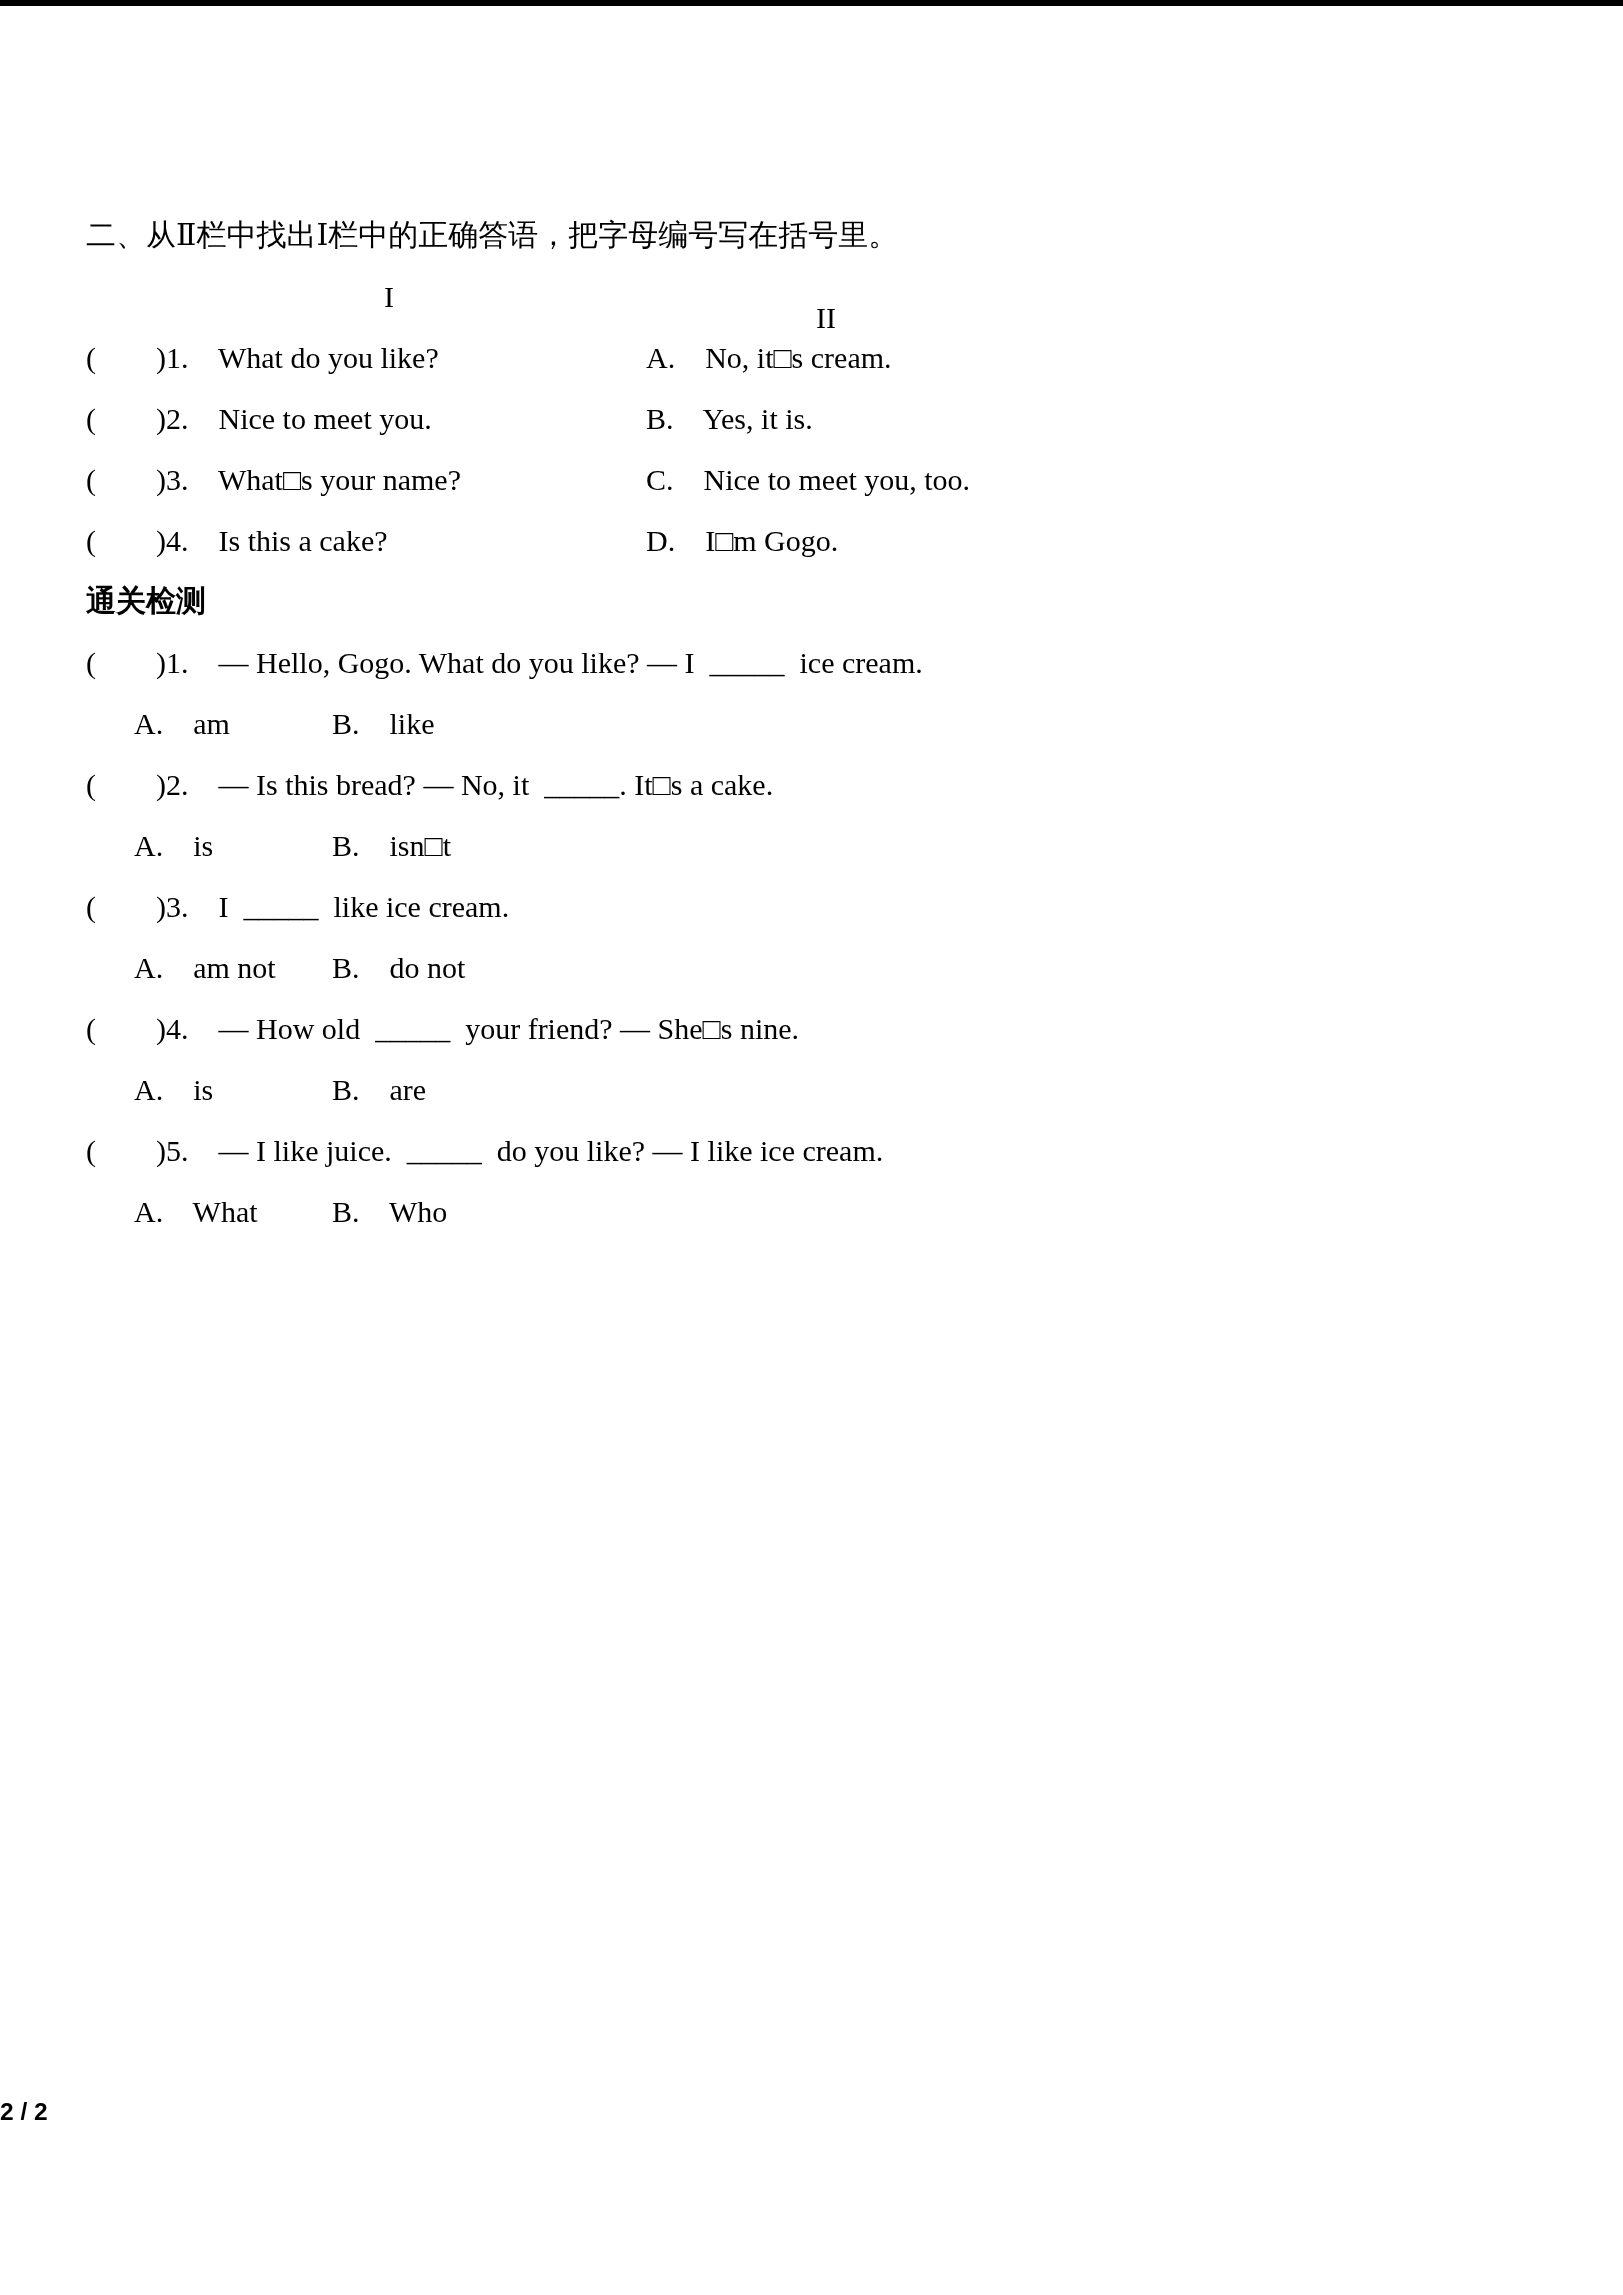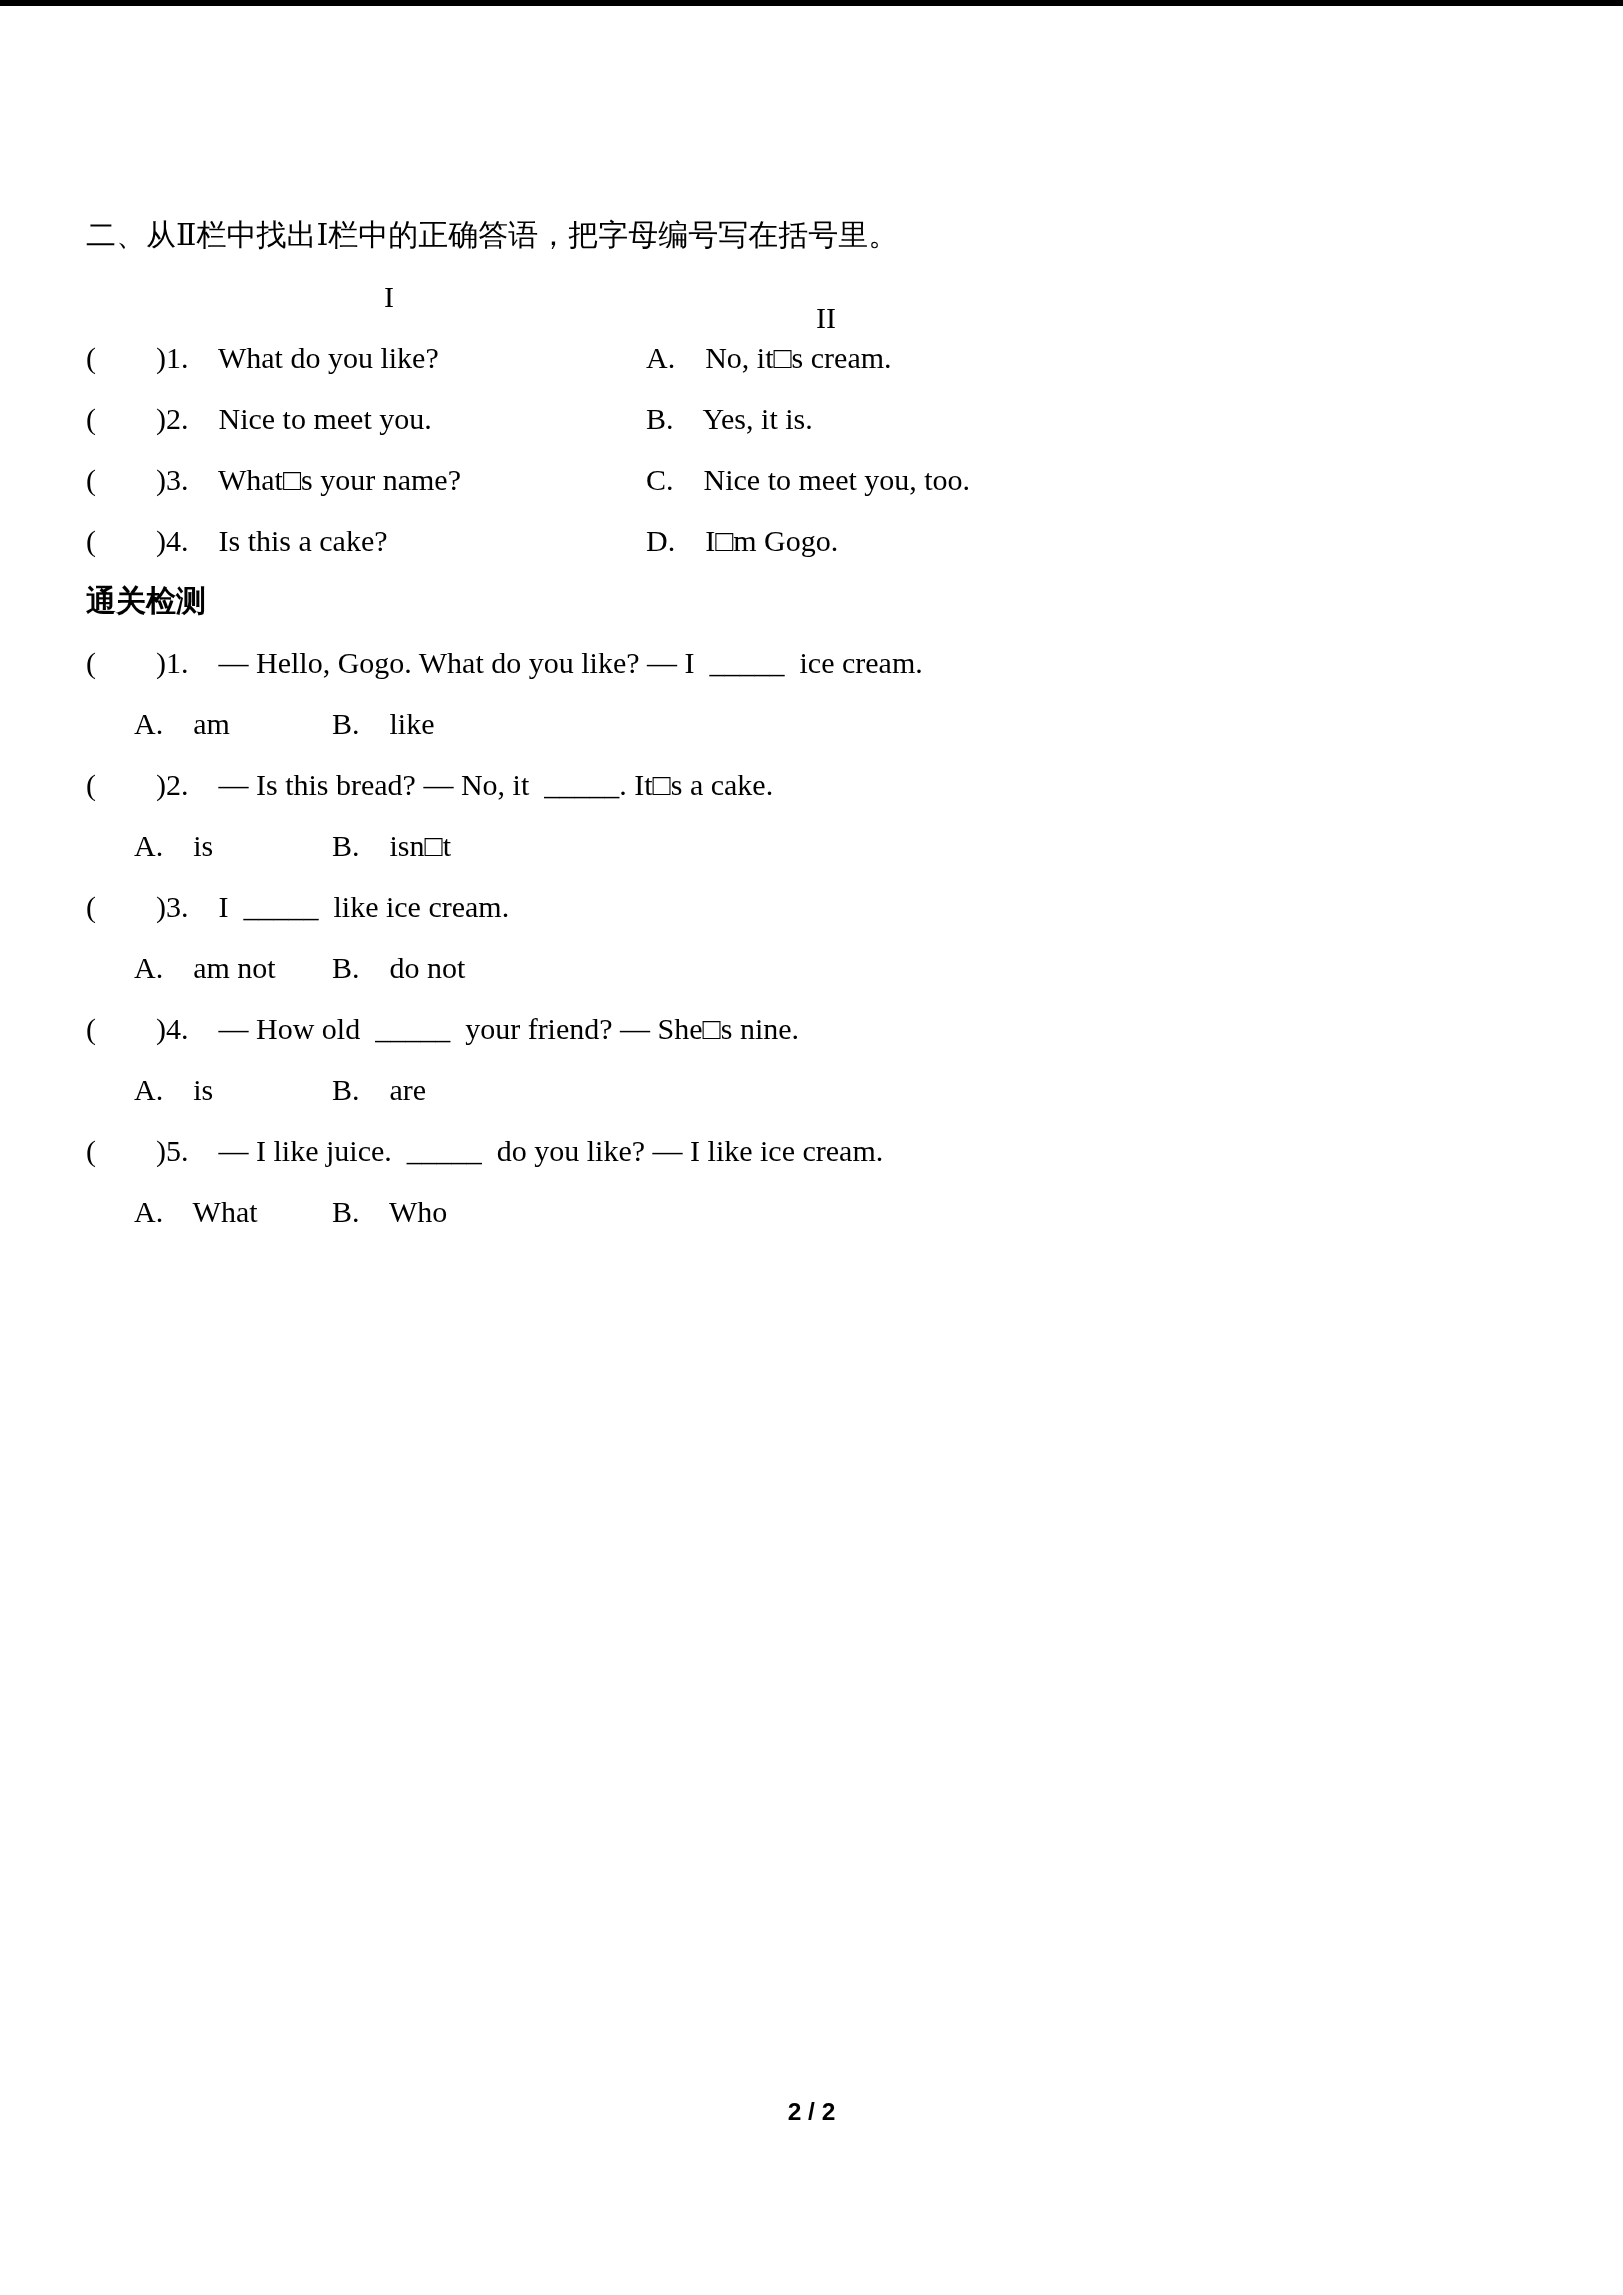--- a/index.html
+++ b/index.html
@@ -38,21 +38,20 @@
   .col1 { position: absolute; left: 384px; top: 50%; transform: translateY(-50%); }
   .col2 { position: absolute; left: 816px; top: 50%; transform: translateY(-50%); margin-top: 21px; }
   .qcol { display: inline-block; min-width: 560px; }
   .optA { display: inline-block; min-width: 198px; margin-left: 48px; }
   .bold-cjk { font-weight: bold; }
   .footer {
     position: absolute;
     top: 2098px;
     left: 0;
     width: 100%;
-    text-align: center;
     font-family: "Liberation Sans", "DejaVu Sans", sans-serif;
     font-size: 24.5px;
     font-weight: bold;
   }
 </style>
 </head>
 <body>
 
 <div class="page">
   <div class="topbar"></div>

